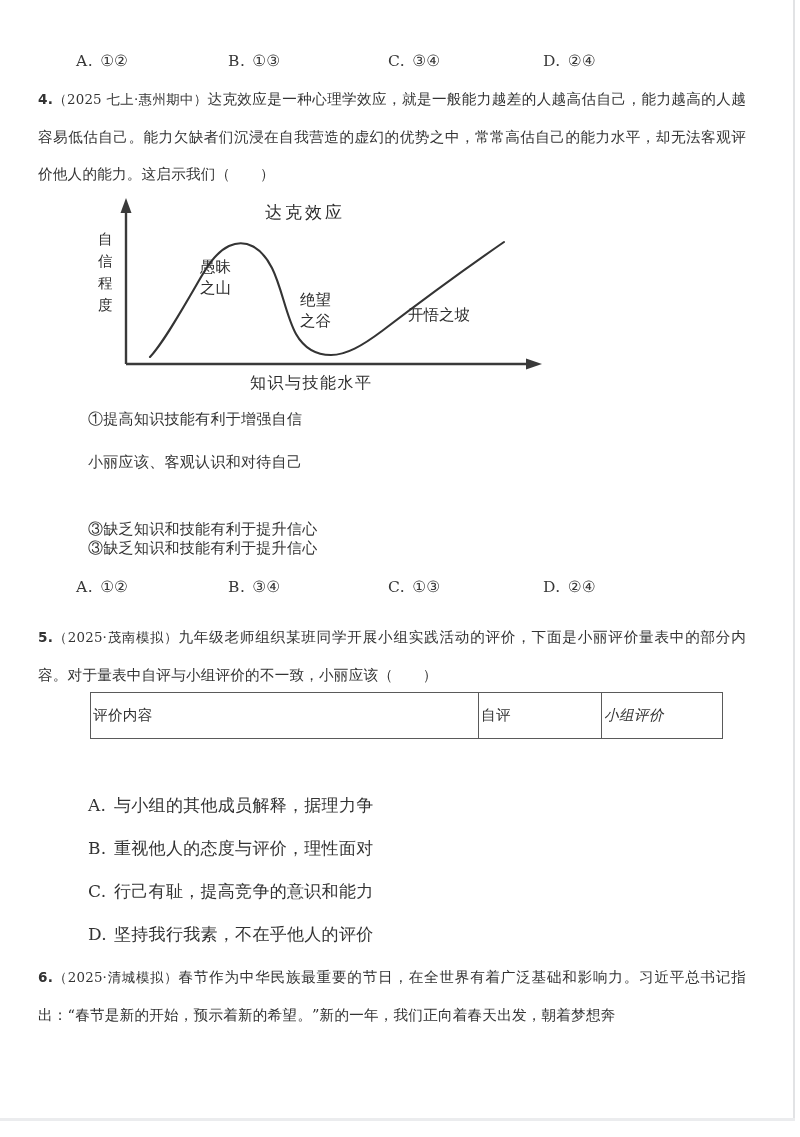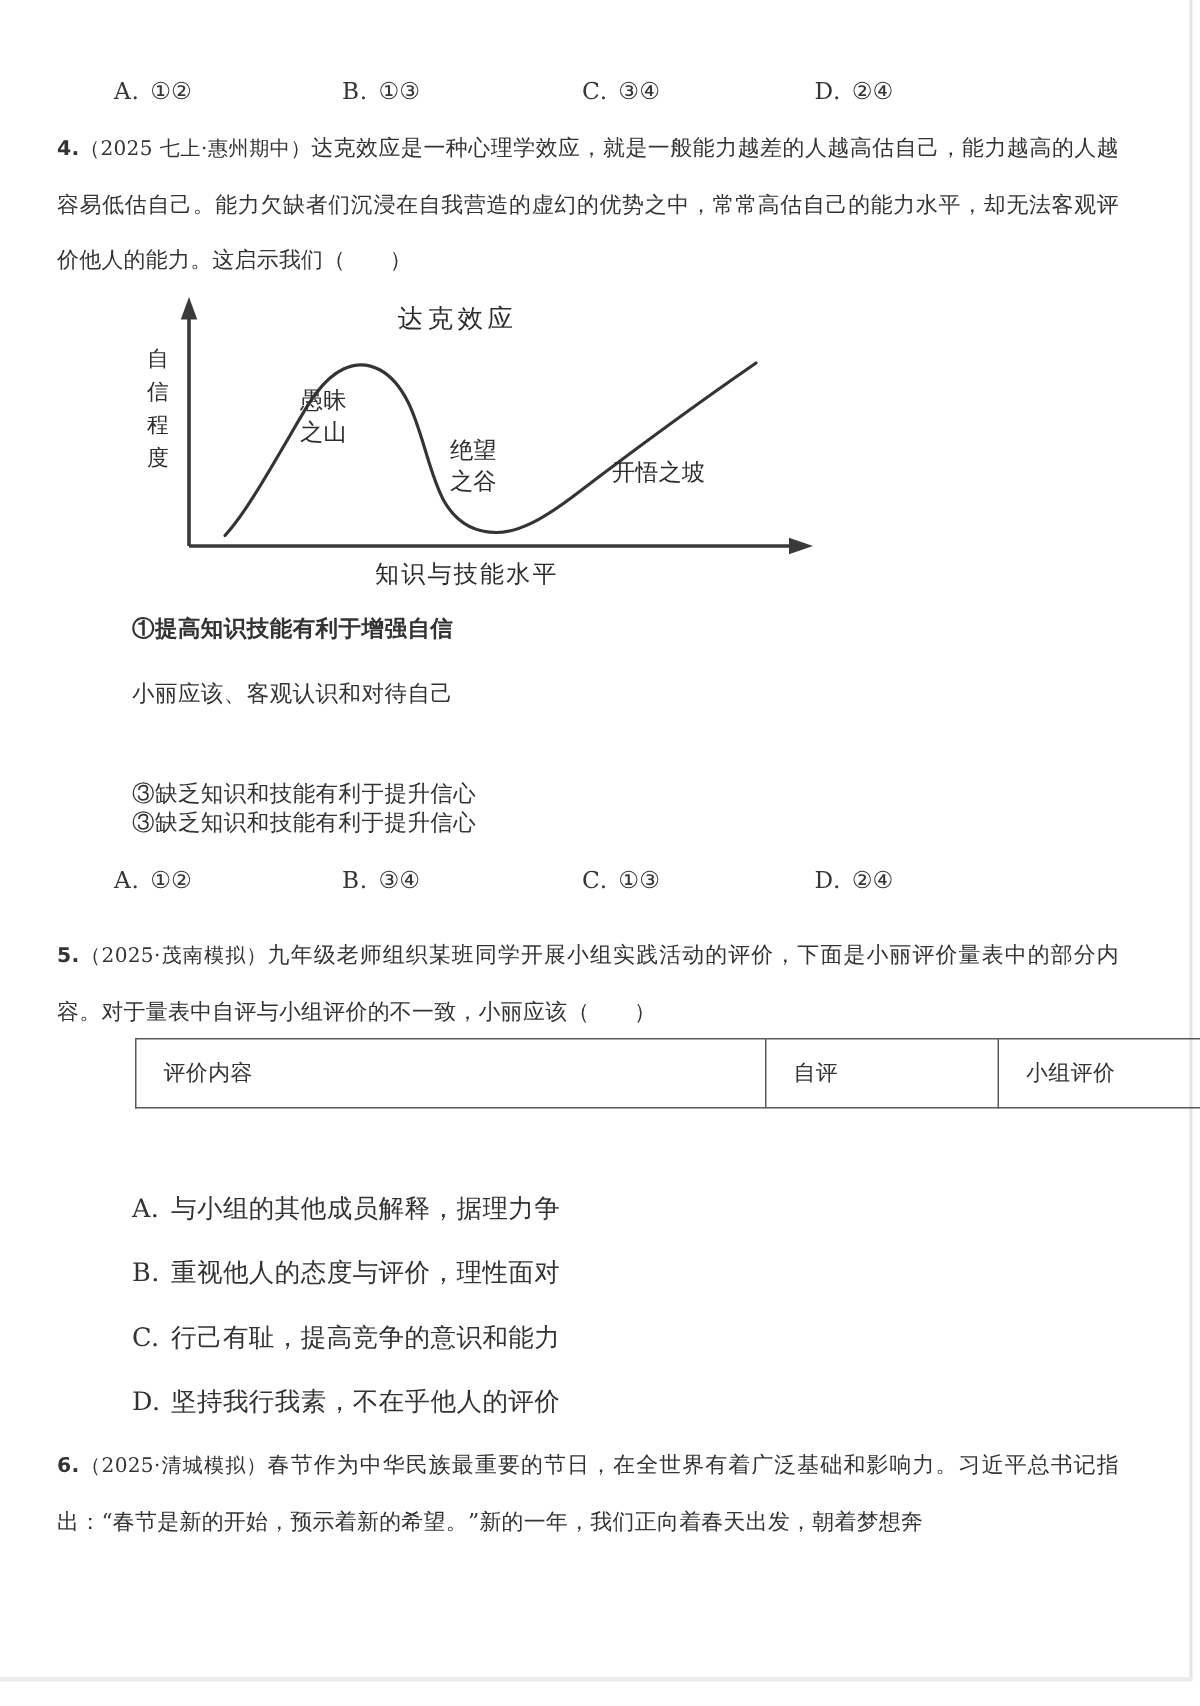--- a/index.html
+++ b/index.html
@@ -151,29 +151,29 @@
     position: absolute;
     left: 90px;
     top: 692px;
     width: 617px;
     border-collapse: collapse;
     table-layout: fixed;
   }
   #rating-table td {
     border: 1px solid #5a5a5a;
     height: 45px;
-    padding: 0 18px;
+    padding: 0 2px;
     font-size: 14.6px;
     color: #333;
     vertical-align: middle;
     letter-spacing: 0.3px;
   }
   .col-content { width: 383px; }
   .col-self    { width: 118px; }
-  .col-group   { width: 116px; }
+  .col-group   { width: 116px; font-style: italic; }
   .stars {
     font-size: 13px;
     letter-spacing: 1px;
     color: #111;
   }
 </style>
 </head>
 <body>
 
 <div id="page">
@@ -239,21 +239,21 @@
 
         <g>
           <text class="dk-cn" x="210" y="113" font-size="15.5">绝望</text>
           <text class="dk-cn" x="210" y="134" font-size="15.5">之谷</text>
         </g>
 
         <text class="dk-cn" x="318" y="128" font-size="15.5">开悟之坡</text>
       </svg>
     </div>
 
-    <div class="sub-opt" style="top:410px;font-weight:bold;">①提高知识技能有利于增强自信</div>
+    <div class="sub-opt" style="top:410px;">①提高知识技能有利于增强自信</div>
     <div class="sub-opt" style="top:453px;">小丽应该、客观认识和对待自己</div>
     <div class="sub-opt" style="top:496px;margin-top:24px;">③缺乏知识和技能有利于提升信心</div>
     <div class="sub-opt" style="top:539px;">③缺乏知识和技能有利于提升信心</div>
 
     <div class="opt-row" style="top:578px;">
       <span class="opt">
         <span class="lab">A.</span><span class="circs">①②</span>
       </span>
       <span class="opt">
         <span class="lab">B.</span><span class="circs">③④</span>

